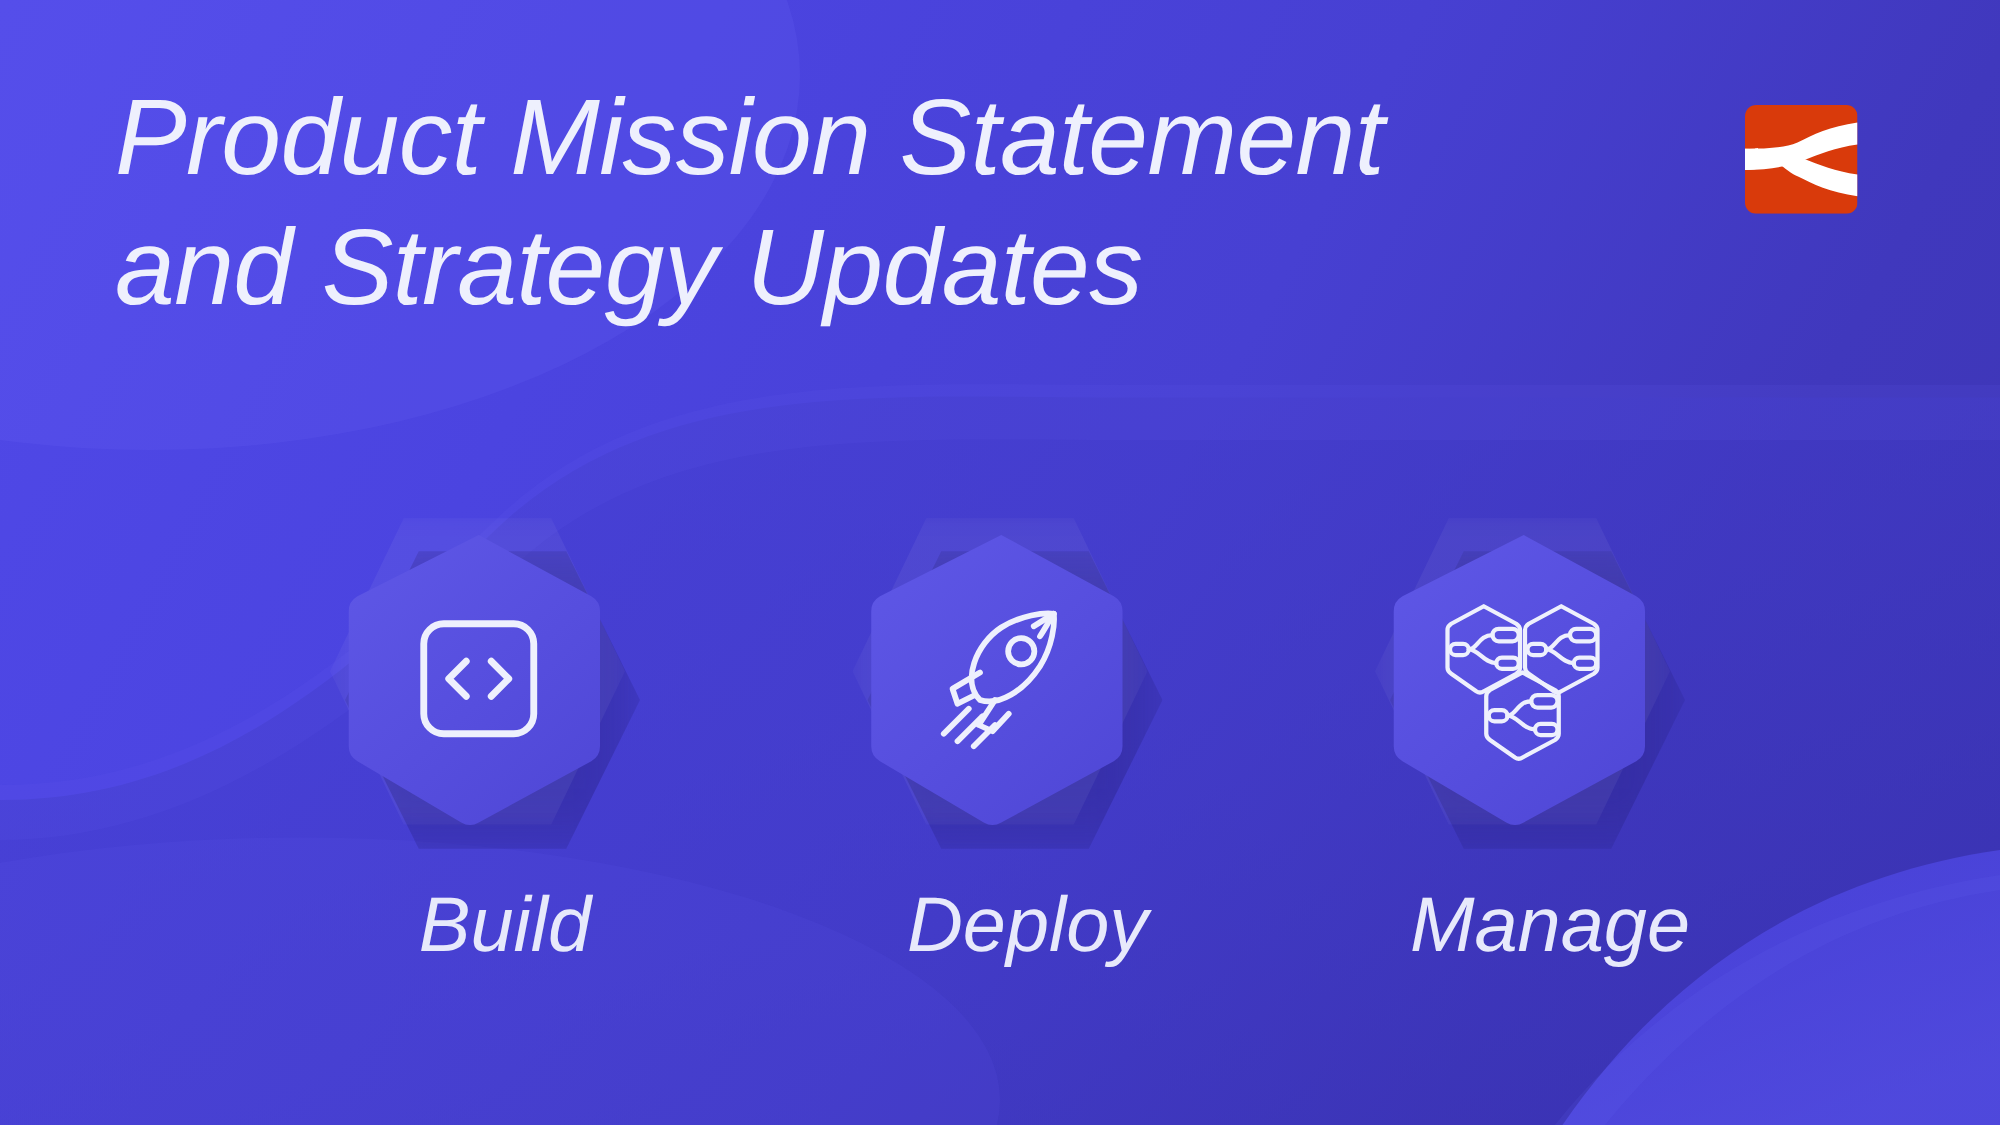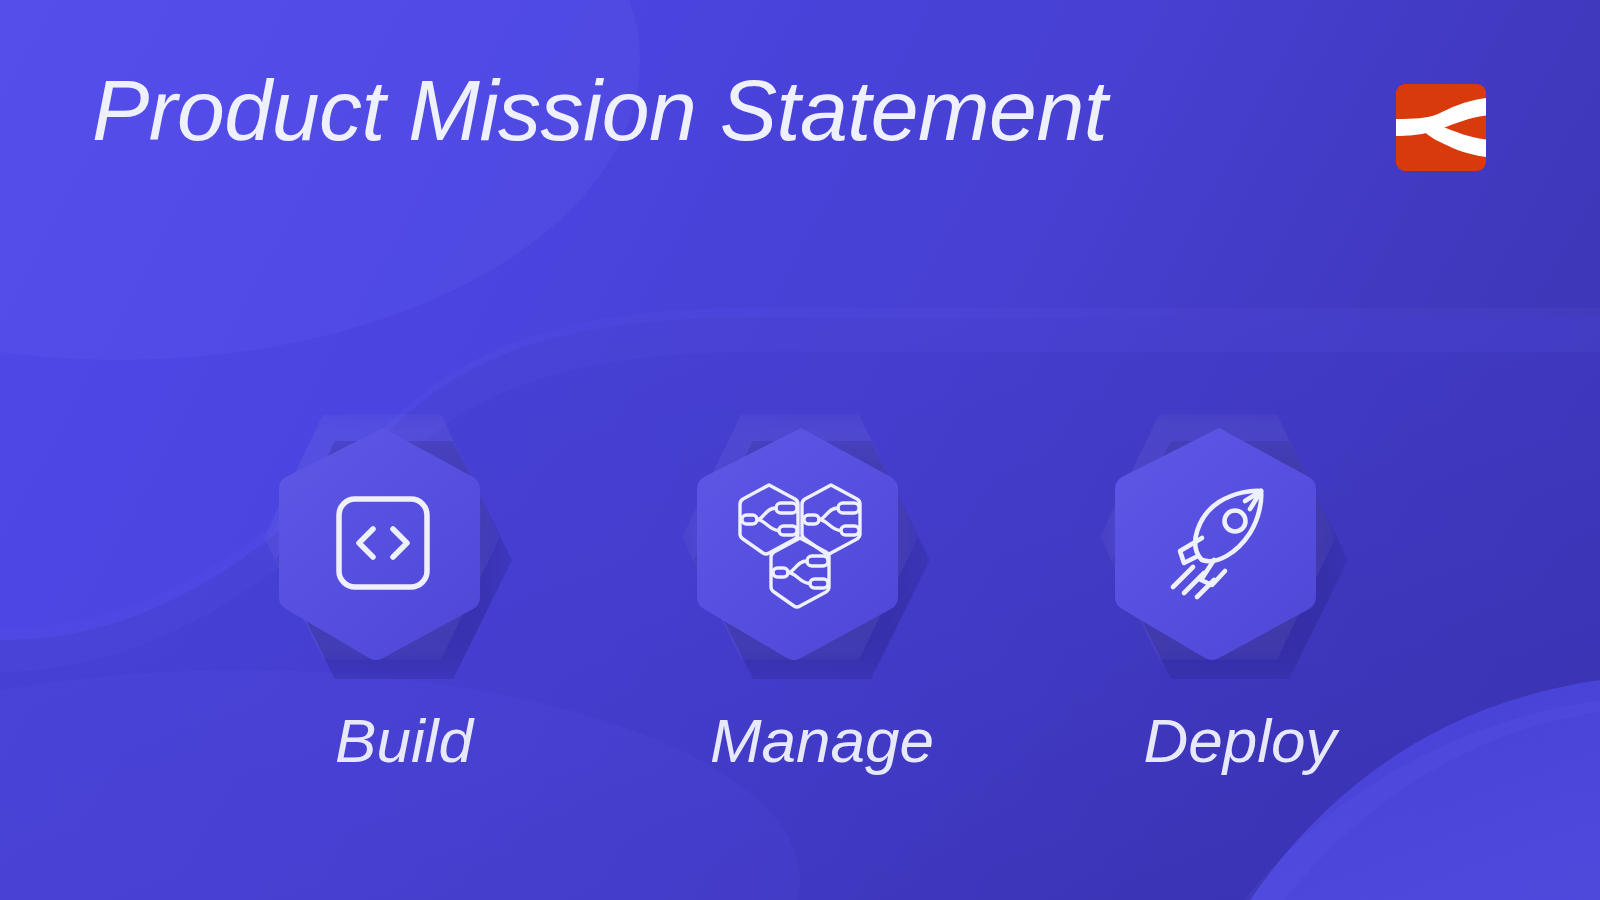--- a/index.html
+++ b/index.html
@@ -150,20 +150,21 @@
     <path d="M1600 680 C 1460 700 1340 770 1250 900 L1600 900 Z" fill="url(#gbr)" opacity="0.70"></path>
     <path d="M1600 700 C 1455 722 1332 790 1244 900 L1284 900 C 1372 792 1478 730 1600 712 Z" fill="#6f69f6" opacity="0.12"></path>
 
     <ellipse cx="240" cy="880" rx="560" ry="210" fill="#5b55ec" opacity="0.14"></ellipse>
 
     <ellipse cx="120" cy="60" rx="520" ry="300" fill="#6f69f7" opacity="0.16"></ellipse>
   </svg>
 
   <div class="title-block">
     <div class="title-line">Product Mission Statement</div>
+    <div class="title-line">and Strategy Updates</div>
   </div>
 
   <svg class="logo" viewBox="0 0 90 87">
     <rect x="0" y="0" width="90" height="87" rx="9" ry="9" fill="#d93a0b"></rect>
     <path d="M0 35 L0 52 C 20 52 34 49 46 44.5 C 60 39 72 34 90 31.5 L90 14 C 68 17 54 24 42 30 C 31 34.5 18 35 0 35 Z" fill="#ffffff"></path>
     <path d="M0 35 L0 52 C 20 52 34 38 46 42.5 C 60 48 72 53 90 55.5 L90 73 C 68 70 54 63 42 57 C 31 52.5 18 35 0 35 Z" fill="#ffffff"></path>
   </svg>
 
   <div class="pillars">
 
@@ -191,20 +192,57 @@
       </div>
       <div class="pillar-label">Build</div>
     </div>
 
     <div class="pillar">
       <div class="hex-wrap">
         <div class="hex-shadow"></div>
         <div class="hex-halo"></div>
         <svg class="hex-face" viewBox="0 0 226 238">
           <defs>
+            <linearGradient id="hexg3" x1="0.1" y1="0" x2="0.9" y2="1">
+              <stop offset="0%" stop-color="#5e57e6"></stop>
+              <stop offset="55%" stop-color="#564ede"></stop>
+              <stop offset="100%" stop-color="#4f47d6"></stop>
+            </linearGradient>
+          </defs>
+          <path d="M113 4 L203 53 Q210 57 210 65 L210 173 Q210 181 203 185 L113 234 Q106 238 99 234 L16 185 Q9 181 9 173 L9 65 Q9 57 16 53 Z" fill="url(#hexg3)"></path>
+        </svg>
+        <div class="hex-icon">
+          <svg width="124" height="124" viewBox="0 0 124 124" fill="none" stroke="#eef0fd" stroke-width="4.6" stroke-linecap="round" stroke-linejoin="round">
+
+            <path d="M45 79 C 30 64 42 34 62 21 C 78 11 96 9 104 10 C 105 18 103 36 93 52 C 80 72 60 84 45 79 Z"></path>
+
+            <path d="M45 57 L23 70 L27 82 L41 75"></path>
+
+            <path d="M57 79 L44 99 L55 104 L68 90"></path>
+
+            <circle cx="78" cy="40" r="10.5"></circle>
+
+            <path d="M88 20 L104 10"></path>
+            <path d="M93 28 C 97 22 100 16 104 10"></path>
+
+            <path d="M36 86 L16 106"></path>
+            <path d="M47 92 L27 112"></path>
+            <path d="M57 99 L40 116"></path>
+          </svg>
+        </div>
+      </div>
+      <div class="pillar-label">Deploy</div>
+    </div>
+
+    <div class="pillar">
+      <div class="hex-wrap">
+        <div class="hex-shadow"></div>
+        <div class="hex-halo"></div>
+        <svg class="hex-face" viewBox="0 0 226 238">
+          <defs>
             <linearGradient id="hexg2" x1="0.1" y1="0" x2="0.9" y2="1">
               <stop offset="0%" stop-color="#5e57e6"></stop>
               <stop offset="55%" stop-color="#564ede"></stop>
               <stop offset="100%" stop-color="#4f47d6"></stop>
             </linearGradient>
           </defs>
           <path d="M113 4 L203 53 Q210 57 210 65 L210 173 Q210 181 203 185 L113 234 Q106 238 99 234 L16 185 Q9 181 9 173 L9 65 Q9 57 16 53 Z" fill="url(#hexg2)"></path>
         </svg>
         <div class="hex-icon">
           <svg width="132" height="132" viewBox="0 0 132 132" fill="none" stroke="#eef0fd" stroke-width="3.4" stroke-linecap="round" stroke-linejoin="round">
@@ -234,51 +272,14 @@
               <rect x="44" y="49" width="18" height="9" rx="4.5"></rect>
               <path d="M22 42.5 C 29 42.5 30 31 41 31"></path>
               <path d="M22 42.5 C 30 42.5 34 53.5 44 53.5"></path>
             </g>
           </svg>
         </div>
       </div>
       <div class="pillar-label">Manage</div>
     </div>
 
-    <div class="pillar">
-      <div class="hex-wrap">
-        <div class="hex-shadow"></div>
-        <div class="hex-halo"></div>
-        <svg class="hex-face" viewBox="0 0 226 238">
-          <defs>
-            <linearGradient id="hexg3" x1="0.1" y1="0" x2="0.9" y2="1">
-              <stop offset="0%" stop-color="#5e57e6"></stop>
-              <stop offset="55%" stop-color="#564ede"></stop>
-              <stop offset="100%" stop-color="#4f47d6"></stop>
-            </linearGradient>
-          </defs>
-          <path d="M113 4 L203 53 Q210 57 210 65 L210 173 Q210 181 203 185 L113 234 Q106 238 99 234 L16 185 Q9 181 9 173 L9 65 Q9 57 16 53 Z" fill="url(#hexg3)"></path>
-        </svg>
-        <div class="hex-icon">
-          <svg width="124" height="124" viewBox="0 0 124 124" fill="none" stroke="#eef0fd" stroke-width="4.6" stroke-linecap="round" stroke-linejoin="round">
-
-            <path d="M45 79 C 30 64 42 34 62 21 C 78 11 96 9 104 10 C 105 18 103 36 93 52 C 80 72 60 84 45 79 Z"></path>
-
-            <path d="M45 57 L23 70 L27 82 L41 75"></path>
-
-            <path d="M57 79 L44 99 L55 104 L68 90"></path>
-
-            <circle cx="78" cy="40" r="10.5"></circle>
-
-            <path d="M88 20 L104 10"></path>
-            <path d="M93 28 C 97 22 100 16 104 10"></path>
-
-            <path d="M36 86 L16 106"></path>
-            <path d="M47 92 L27 112"></path>
-            <path d="M57 99 L40 116"></path>
-          </svg>
-        </div>
-      </div>
-      <div class="pillar-label">Deploy</div>
-    </div>
-
   </div>
 </div>
 
 </body></html>

